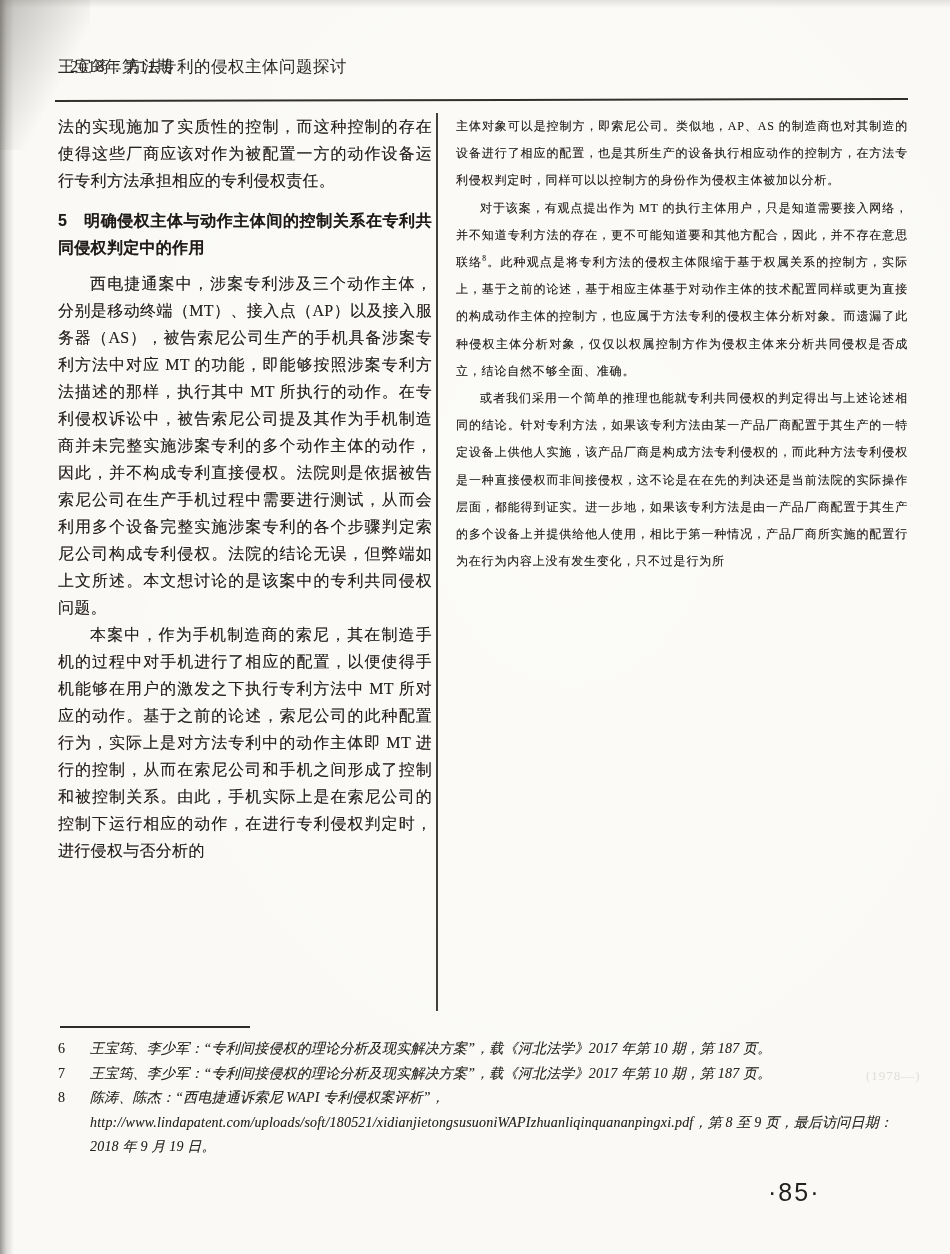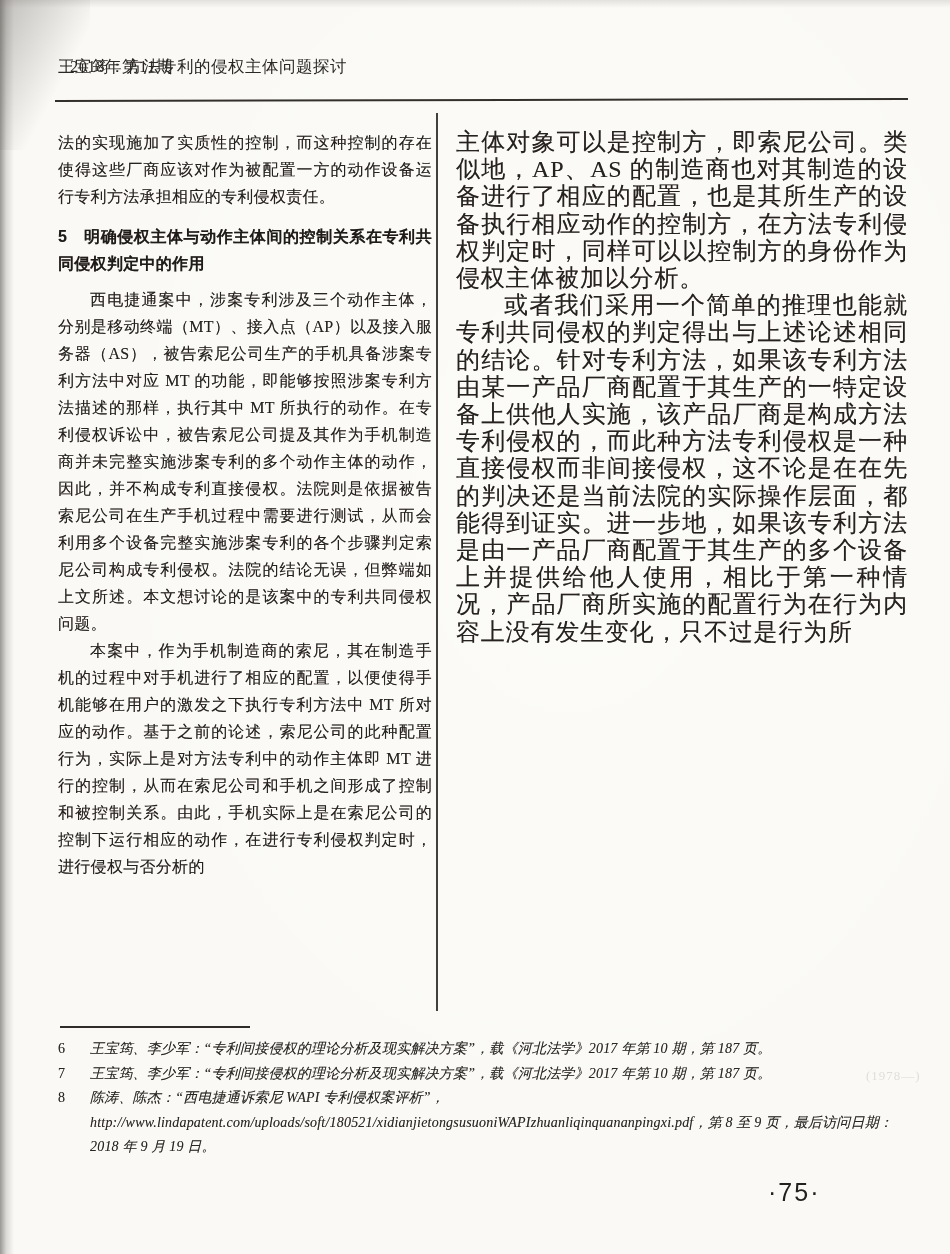--- a/index.html
+++ b/index.html
@@ -42,31 +42,31 @@
   .header .running-title{position:absolute;left:0;right:0;top:0;text-align:left;}
   .header-rule{
     position:absolute;top:99px;left:55px;width:853px;height:2.4px;
     background:#33302c;transform:rotate(-.15deg);
   }
 
   .columns{
     position:absolute;top:113px;left:58px;width:850px;height:900px;
     display:flex;overflow:hidden;
   }
-  .col{text-align:justify;text-justify:inter-ideograph;margin-top:16px;}
+  .col{text-align:justify;text-justify:inter-ideograph;}
   .col p{margin:0;text-shadow:0 0 .6px rgba(45,40,35,.45);}
   .col p.indent{text-indent:2em;}
   .col sup{font-size:.62em;vertical-align:super;line-height:0;}
   .col-left{
     width:374px;flex:none;
     font-size:16px;line-height:27px;letter-spacing:.3px;
   }
   .col-right{
     width:452px;flex:none;margin-left:18px;
-    font-size:24px;line-height:27.2px;letter-spacing:.8px;
+    font-size:12px;line-height:27.2px;letter-spacing:.8px;
   }
   .divider{
     width:2px;flex:none;margin-left:4px;
     background:#43403c;height:898px;
   }
   h2.section-heading{
     font-family:"Liberation Sans","DejaVu Sans",sans-serif;
     font-weight:700;font-size:16px;line-height:27px;
     margin:13px 0 9px 0;color:#1e1b18;
     text-shadow:0 0 .5px rgba(30,27,24,.5);
@@ -113,20 +113,21 @@
   <div class="columns">
     <div class="col col-left" id="col-left">
         <p>法的实现施加了实质性的控制，而这种控制的存在使得这些厂商应该对作为被配置一方的动作设备运行专利方法承担相应的专利侵权责任。</p>
         <h2 class="section-heading">5　明确侵权主体与动作主体间的控制关系在专利共同侵权判定中的作用</h2>
         <p class="indent">西电捷通案中，涉案专利涉及三个动作主体，分别是移动终端（MT）、接入点（AP）以及接入服务器（AS），被告索尼公司生产的手机具备涉案专利方法中对应 MT 的功能，即能够按照涉案专利方法描述的那样，执行其中 MT 所执行的动作。在专利侵权诉讼中，被告索尼公司提及其作为手机制造商并未完整实施涉案专利的多个动作主体的动作，因此，并不构成专利直接侵权。法院则是依据被告索尼公司在生产手机过程中需要进行测试，从而会利用多个设备完整实施涉案专利的各个步骤判定索尼公司构成专利侵权。法院的结论无误，但弊端如上文所述。本文想讨论的是该案中的专利共同侵权问题。</p>
         <p class="indent">本案中，作为手机制造商的索尼，其在制造手机的过程中对手机进行了相应的配置，以便使得手机能够在用户的激发之下执行专利方法中 MT 所对应的动作。基于之前的论述，索尼公司的此种配置行为，实际上是对方法专利中的动作主体即 MT 进行的控制，从而在索尼公司和手机之间形成了控制和被控制关系。由此，手机实际上是在索尼公司的控制下运行相应的动作，在进行专利侵权判定时，进行侵权与否分析的</p>
       </div>
     <div class="divider"></div>
     <div class="col col-right" id="col-right">
         <p>主体对象可以是控制方，即索尼公司。类似地，AP、AS 的制造商也对其制造的设备进行了相应的配置，也是其所生产的设备执行相应动作的控制方，在方法专利侵权判定时，同样可以以控制方的身份作为侵权主体被加以分析。</p>
+        <p class="indent">对于该案，有观点提出作为 MT 的执行主体用户，只是知道需要接入网络，并不知道专利方法的存在，更不可能知道要和其他方配合，因此，并不存在意思联络<sup>8</sup>。此种观点是将专利方法的侵权主体限缩于基于权属关系的控制方，实际上，基于之前的论述，基于相应主体基于对动作主体的技术配置同样或更为直接的构成动作主体的控制方，也应属于方法专利的侵权主体分析对象。而遗漏了此种侵权主体分析对象，仅仅以权属控制方作为侵权主体来分析共同侵权是否成立，结论自然不够全面、准确。</p>
         <p class="indent">或者我们采用一个简单的推理也能就专利共同侵权的判定得出与上述论述相同的结论。针对专利方法，如果该专利方法由某一产品厂商配置于其生产的一特定设备上供他人实施，该产品厂商是构成方法专利侵权的，而此种方法专利侵权是一种直接侵权而非间接侵权，这不论是在在先的判决还是当前法院的实际操作层面，都能得到证实。进一步地，如果该专利方法是由一产品厂商配置于其生产的多个设备上并提供给他人使用，相比于第一种情况，产品厂商所实施的配置行为在行为内容上没有发生变化，只不过是行为所</p>
       </div>
   </div>
 
   <div class="fn-rule"></div>
   <div class="footnotes" id="footnotes">
       <div class="footnote">
         <span class="fn-num">6</span>
         <span class="fn-text">王宝筠、李少军：“专利间接侵权的理论分析及现实解决方案”，载《河北法学》2017 年第 10 期，第 187 页。</span>
       </div>
@@ -134,14 +135,14 @@
         <span class="fn-num">7</span>
         <span class="fn-text">王宝筠、李少军：“专利间接侵权的理论分析及现实解决方案”，载《河北法学》2017 年第 10 期，第 187 页。</span>
       </div>
       <div class="footnote">
         <span class="fn-num">8</span>
         <span class="fn-text">陈涛、陈杰：“西电捷通诉索尼 WAPI 专利侵权案评析”，http://www.lindapatent.com/uploads/soft/180521/xidianjietongsusuoniWAPIzhuanliqinquananpingxi.pdf，第 8 至 9 页，最后访问日期：2018 年 9 月 19 日。</span>
       </div>
     </div>
 
   <div class="ghost">(1978—)</div>
-  <div class="page-number">·75·</div>
+  <div class="page-number">·85·</div>
 </div>
 
 </body></html>

